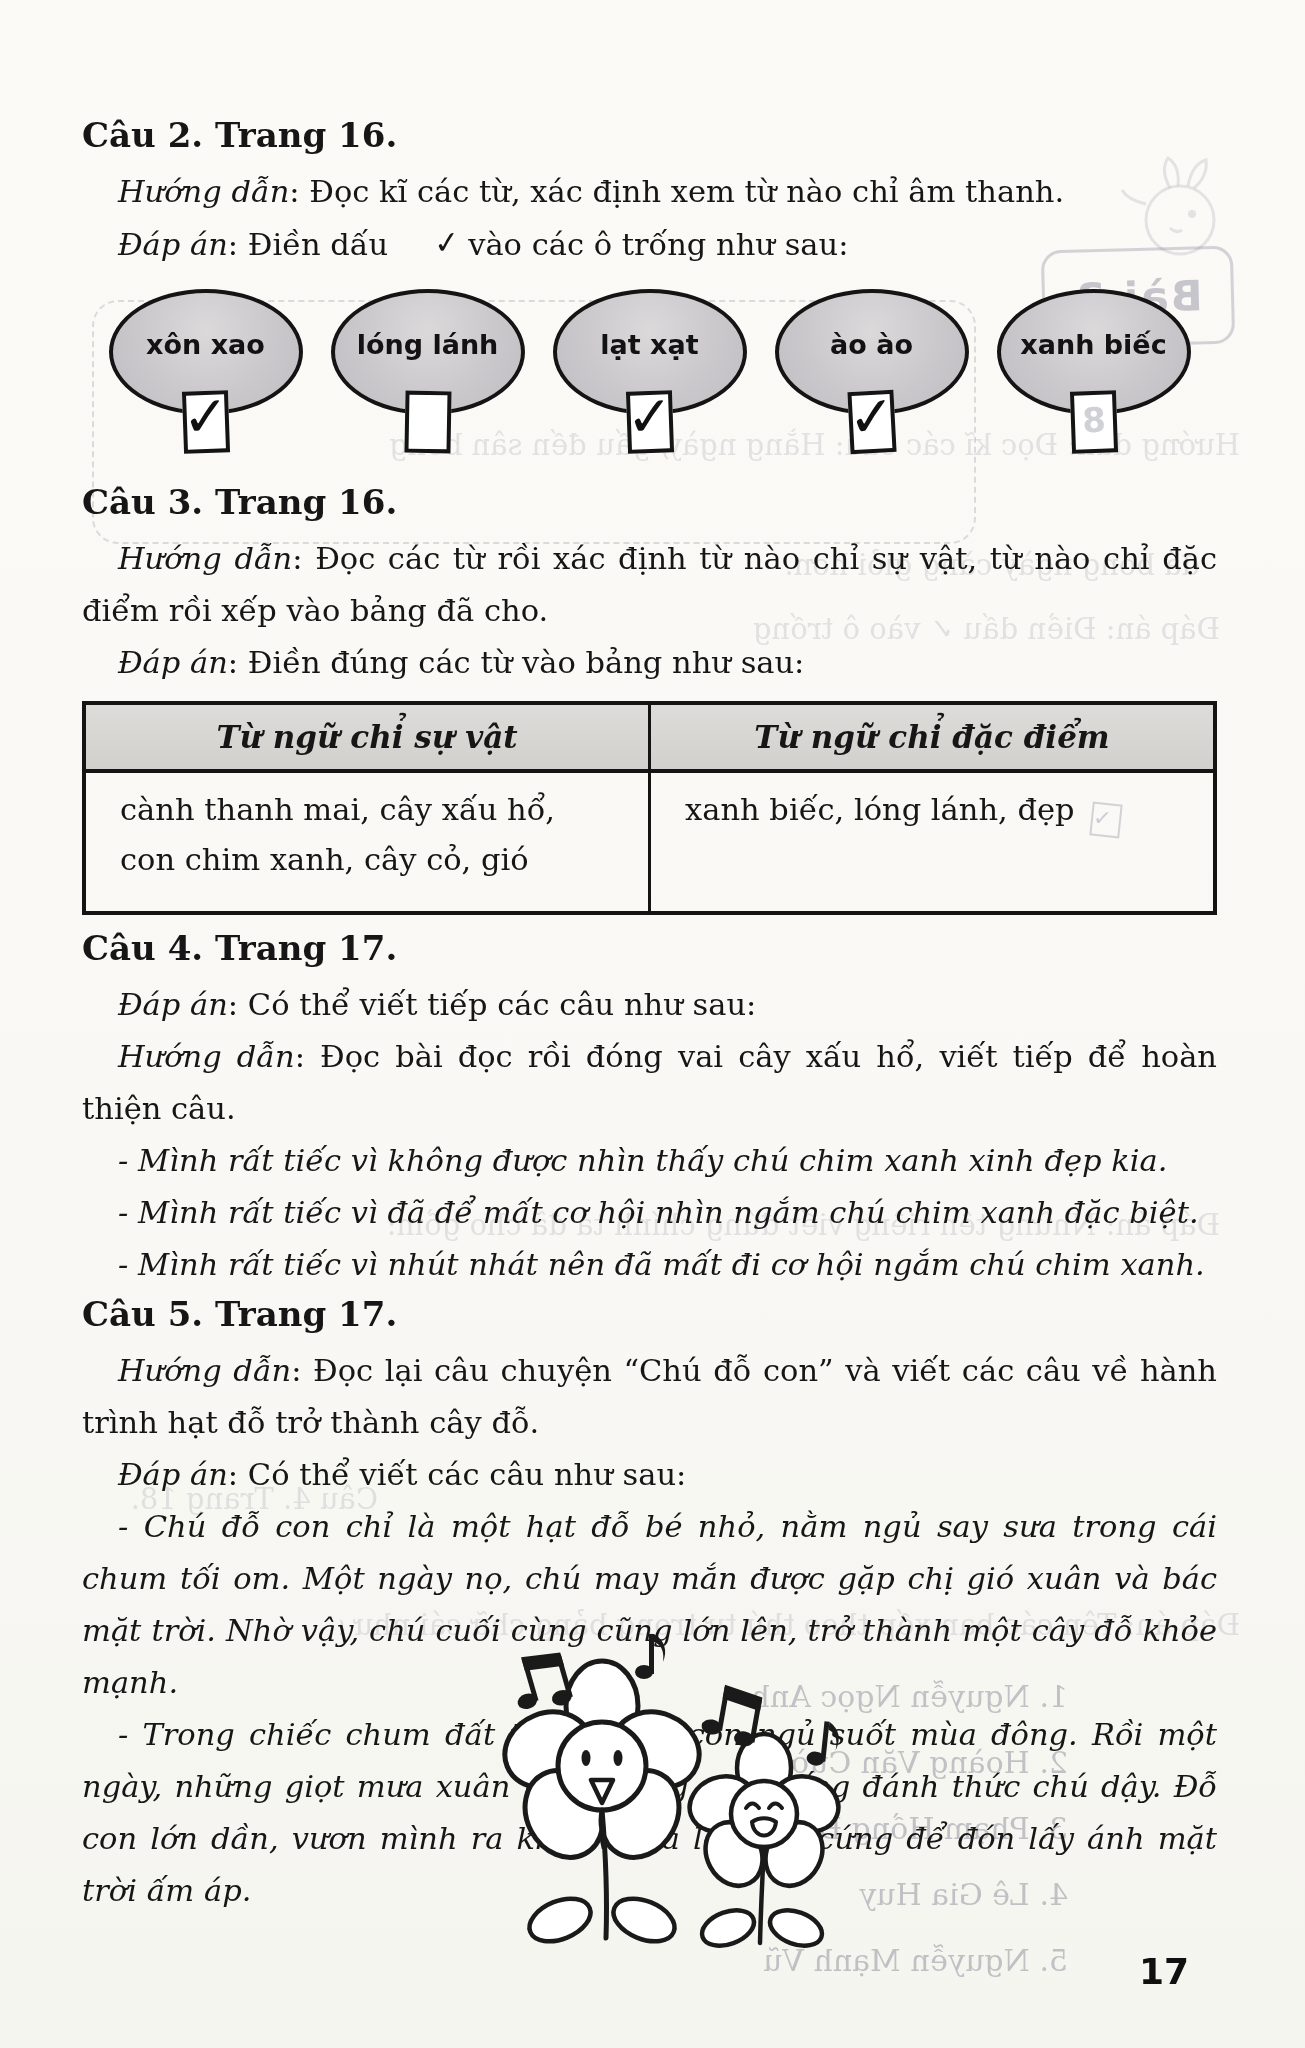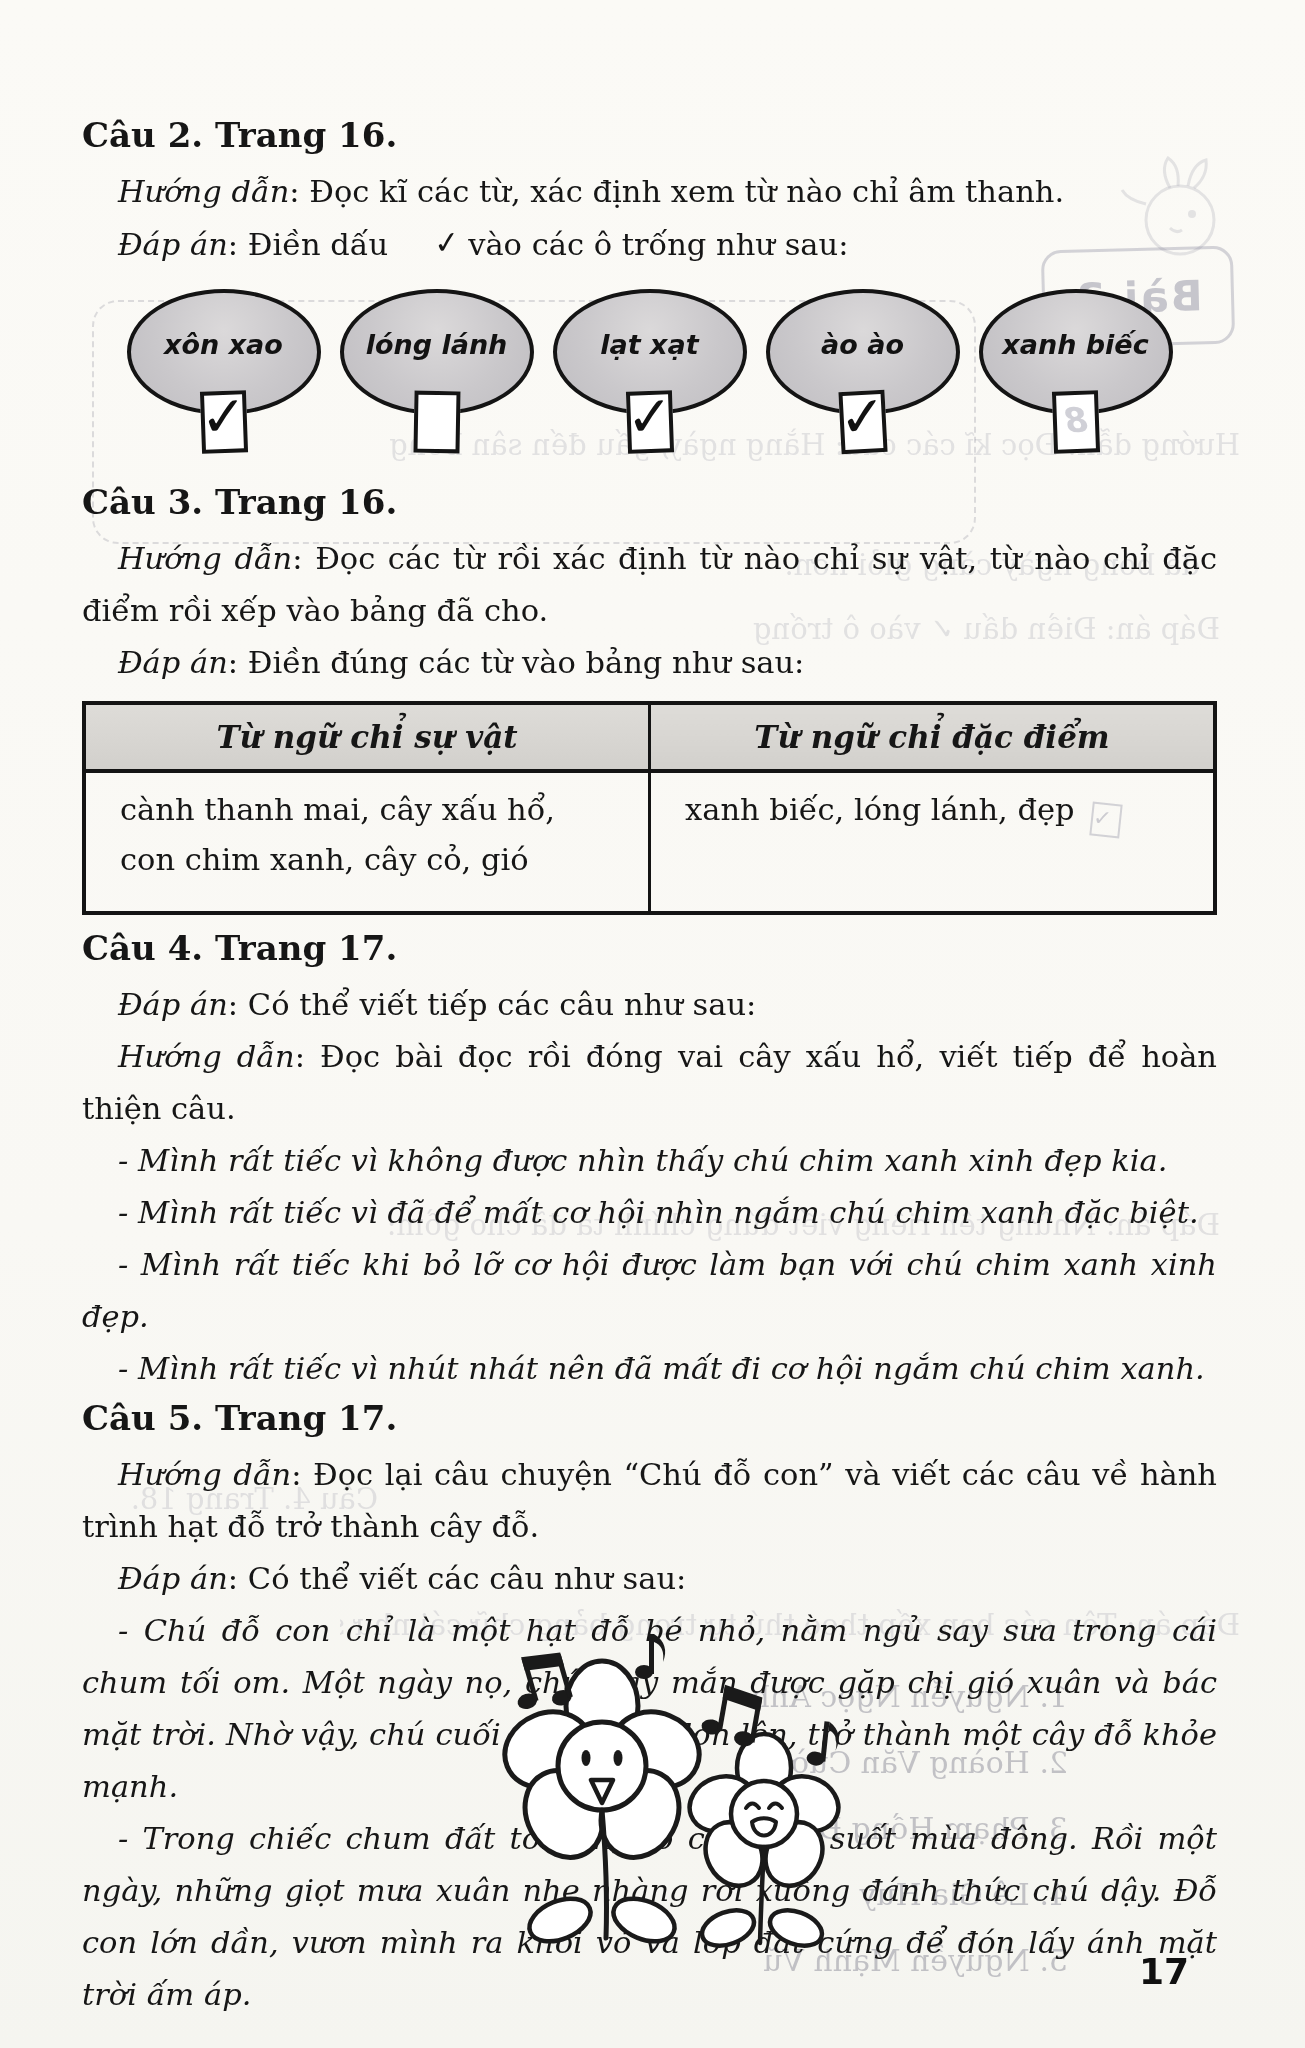--- a/index.html
+++ b/index.html
@@ -17,21 +17,21 @@
   h2.qhead{font-size:34px;font-weight:bold;margin:0 0 8px 0;line-height:46px;}
   h2.qhead .pref{font-weight:bold;}
   .m-top1{margin-top:14px;}
 
   p.line{font-size:30.5px;line-height:52px;margin:0;text-indent:36px;text-align:justify;}
   p.line .lbl{font-style:italic;}
   .ans-items p{font-style:italic;}
   .inline-check{font-family:"DejaVu Sans",sans-serif;font-weight:bold;font-size:31px;margin:0 8px 0 10px;display:inline-block;transform:rotate(-6deg);}
 
   
-  .bubble-row{display:flex;gap:19px;justify-content:center;margin:18px -14px 64px -14px;font-style:italic;}
+  .bubble-row{display:flex;gap:28px;justify-content:center;margin:18px -14px 64px -14px;}
   .bubble{
     position:relative;width:186px;height:118px;flex:0 0 auto;
     border:4px solid #141414;border-radius:50%;
     background:radial-gradient(circle at 50% 32%, #dbd9da 0%, #cac8cb 55%, #bfbdc1 100%);
     display:flex;align-items:center;justify-content:center;
   }
   .bubble-word{
     font-family:"DejaVu Sans",sans-serif;font-weight:bold;font-size:27px;
     color:#121212;white-space:nowrap;transform:translateY(-8px);
   }
@@ -190,21 +190,20 @@
     <section>
       <h2 class="qhead m-top1">
         <span>Câu 4.</span>
         <span class="pref">Trang 17.</span>
       </h2>
       <p class="line"><span class="lbl">Đáp án</span><span>: Có thể viết tiếp các câu như sau:</span></p>
       <p class="line"><span class="lbl">Hướng dẫn</span><span>: Đọc bài đọc rồi đóng vai cây xấu hổ, viết tiếp để hoàn thiện câu.</span></p>
       <div class="ans-items">
         <p class="line">- Mình rất tiếc vì không được nhìn thấy chú chim xanh xinh đẹp kia.</p>
         <p class="line">- Mình rất tiếc vì đã để mất cơ hội nhìn ngắm chú chim xanh đặc biệt.</p>
-        <p class="line">- Mình rất tiếc khi bỏ lỡ cơ hội được làm bạn với chú chim xanh xinh đẹp.</p>
         <p class="line">- Mình rất tiếc vì nhút nhát nên đã mất đi cơ hội ngắm chú chim xanh.</p>
       </div>
     </section>
 
     <section>
       <h2 class="qhead m-top1">
         <span>Câu 5.</span>
         <span class="pref">Trang 17.</span>
       </h2>
       <p class="line"><span class="lbl">Hướng dẫn</span><span>: Đọc lại câu chuyện “Chú đỗ con” và viết các câu về hành trình hạt đỗ trở thành cây đỗ.</span></p>

